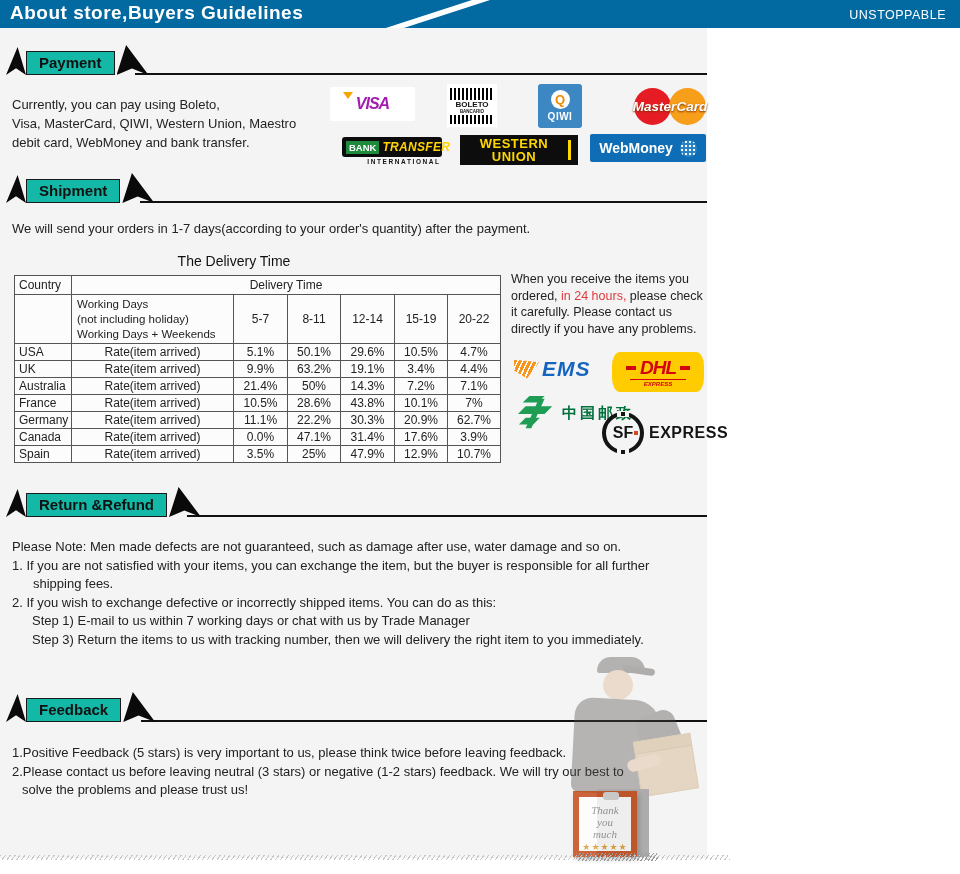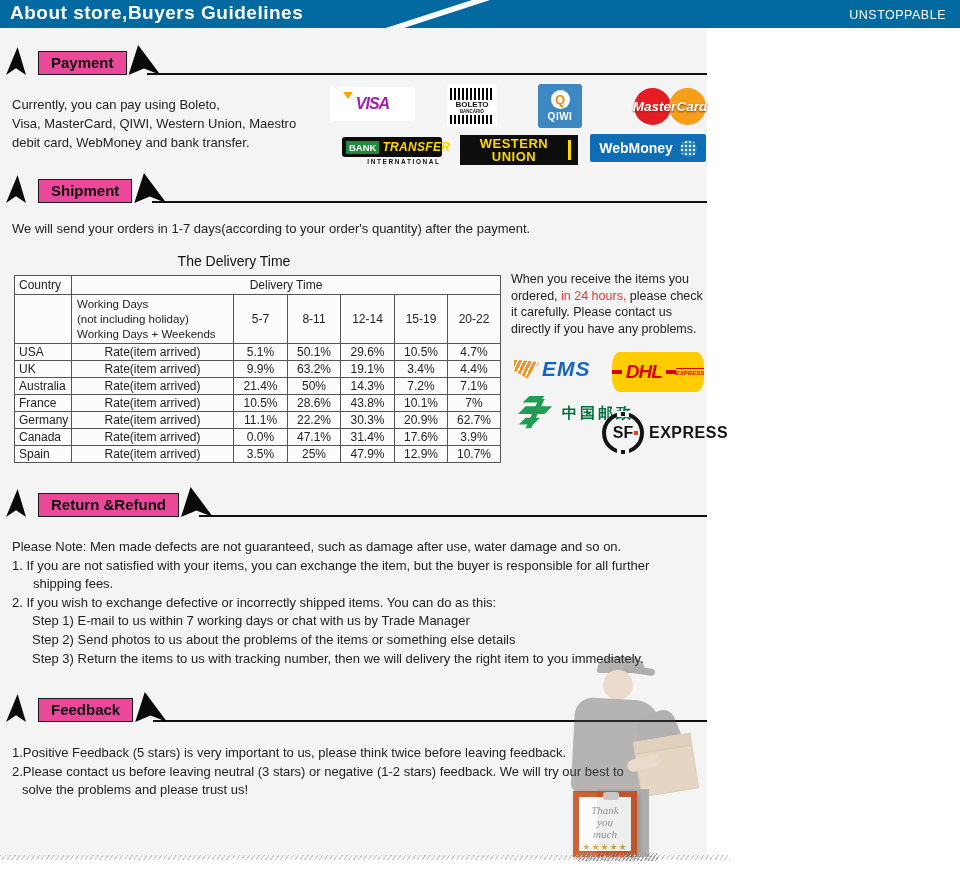--- a/index.html
+++ b/index.html
@@ -11,21 +11,21 @@
   .topbar-title { position:absolute; left:10px; top:2px; color:#fff; font-size:19px; font-weight:bold; letter-spacing:.5px; }
   .topbar-slash { position:absolute; left:472px; top:0; width:18px; height:28px; background:#fff; transform:skewX(-72deg); transform-origin:top left; }
   .topbar-badge { position:absolute; right:14px; top:8px; color:#fff; font-size:12.5px; letter-spacing:.5px; }
 
   
   .content-bg { position:absolute; left:0; top:28px; width:707px; height:830px; background:#f4f4f4; }
 
   
   .sec { position:absolute; left:6px; width:701px; height:30px; display:flex; align-items:flex-end; }
   .sail-l { width:20px; height:28px; background:#0a0a0a; clip-path:polygon(0 100%,58% 0,100% 100%,50% 76%); }
-  .sec-label { background:#ec4899; border:1px solid #1a1a1a; padding:2px 12px 3px; font-weight:bold; font-size:15px; color:#111; margin-left:12px; white-space:nowrap; }
+  .sec-label { background:#14b8a6; border:1px solid #1a1a1a; padding:2px 12px 3px; font-weight:bold; font-size:15px; color:#111; margin-left:0; white-space:nowrap; }
   .sail-r { width:32px; height:30px; background:#0a0a0a; clip-path:polygon(0 100%,30% 0,100% 100%,48% 78%); margin-left:2px; }
   .sec-line { flex:1; height:2px; background:#111; margin-left:-14px; }
 
   .txt { position:absolute; font-size:13px; color:#222; line-height:19px; }
 
   
   .logo { position:absolute; display:flex; align-items:center; justify-content:center; }
   .visa { left:330px; top:87px; width:85px; height:34px; background:#fff; border-radius:2px; }
   .visa-word { font-style:italic; font-weight:900; font-size:16px; color:#a21caf; letter-spacing:-1px; }
   .visa-flag { position:absolute; left:13px; top:5px; width:10px; height:7px; background:#f7a600; clip-path:polygon(0 0,100% 0,50% 100%); }
@@ -62,21 +62,21 @@
   .r1 { height:19px; } .r2 { height:49px; } .rr { height:17px; }
 
   
   .notice { position:absolute; left:511px; top:271px; width:198px; font-size:12.5px; line-height:16.5px; color:#222; }
   .red { color:#e0393e; }
 
   
   .ems { left:514px; top:357px; gap:3px; }
   .ems-wing { width:25px; height:19px; background:repeating-linear-gradient(115deg,#f7941d 0 3px,#fff 3px 4.5px); clip-path:polygon(0 0,100% 15%,52% 100%,0 58%); }
   .ems-word { font-style:italic; font-weight:900; font-size:21px; color:#1565c0; letter-spacing:1px; }
-  .dhl { left:612px; top:352px; width:92px; height:40px; background:#ffcc00; border-radius:8px/14px; flex-direction:row; }
+  .dhl { left:612px; top:352px; width:92px; height:40px; background:#ffcc00; border-radius:8px/14px; flex-direction:column; }
   .dhl-row { display:flex; align-items:center; gap:4px; }
   .dhl-dash { width:10px; height:4px; background:#d40511; }
   .dhl-word { font-style:italic; font-weight:900; font-size:19px; color:#d40511; letter-spacing:-1px; }
   .dhl-sub { font-style:italic; font-weight:800; font-size:6px; color:#d40511; border-top:1px solid #d40511; width:56px; text-align:center; padding-top:1px; }
   .cpost { left:514px; top:394px; gap:2px;justify-content:center; }
   .cpost-word { font-weight:700; font-size:15px; color:#00703c; letter-spacing:3px; }
   .sf { left:602px; top:412px; gap:5px; }
   .sf-ring { position:relative; width:42px; height:42px; border:4px solid #141414; border-radius:50%; display:flex; align-items:center; justify-content:center; }
   .sf-gap-t { position:absolute; left:11px; top:-5px; width:12px; height:6px; background:#f4f4f4; }
   .sf-gap-b { position:absolute; right:11px; bottom:-5px; width:12px; height:6px; background:#f4f4f4; }
@@ -332,21 +332,20 @@
     <span class="sail-r"></span>
     <span class="sec-line"></span>
   </div>
 
   <div class="paras" style="left:12px; top:538px; width:698px;">
     <div>Please Note: Men made defects are not guaranteed, such as damage after use, water  damage and so on.</div>
     <div>1. If you are not satisfied with your items, you can exchange the item, but the buyer is responsible for all further</div>
     <div class="cont">shipping fees.</div>
     <div>2. If you wish to exchange defective or incorrectly shipped items. You can do as this:</div>
     <div class="step">Step 1) E-mail to us within 7 working days or chat with us by Trade Manager</div>
-    <div class="step">Step 2) Send photos to us about the problems of the items or something else details</div>
     <div class="step">Step 3) Return the items to us with tracking number, then we will delivery the right item to you immediately.</div>
   </div>
 
   <div class="sec" style="top:692px">
     <span class="sail-l"></span>
     <span class="sec-label">Feedback</span>
     <span class="sail-r"></span>
     <span class="sec-line"></span>
   </div>
 

